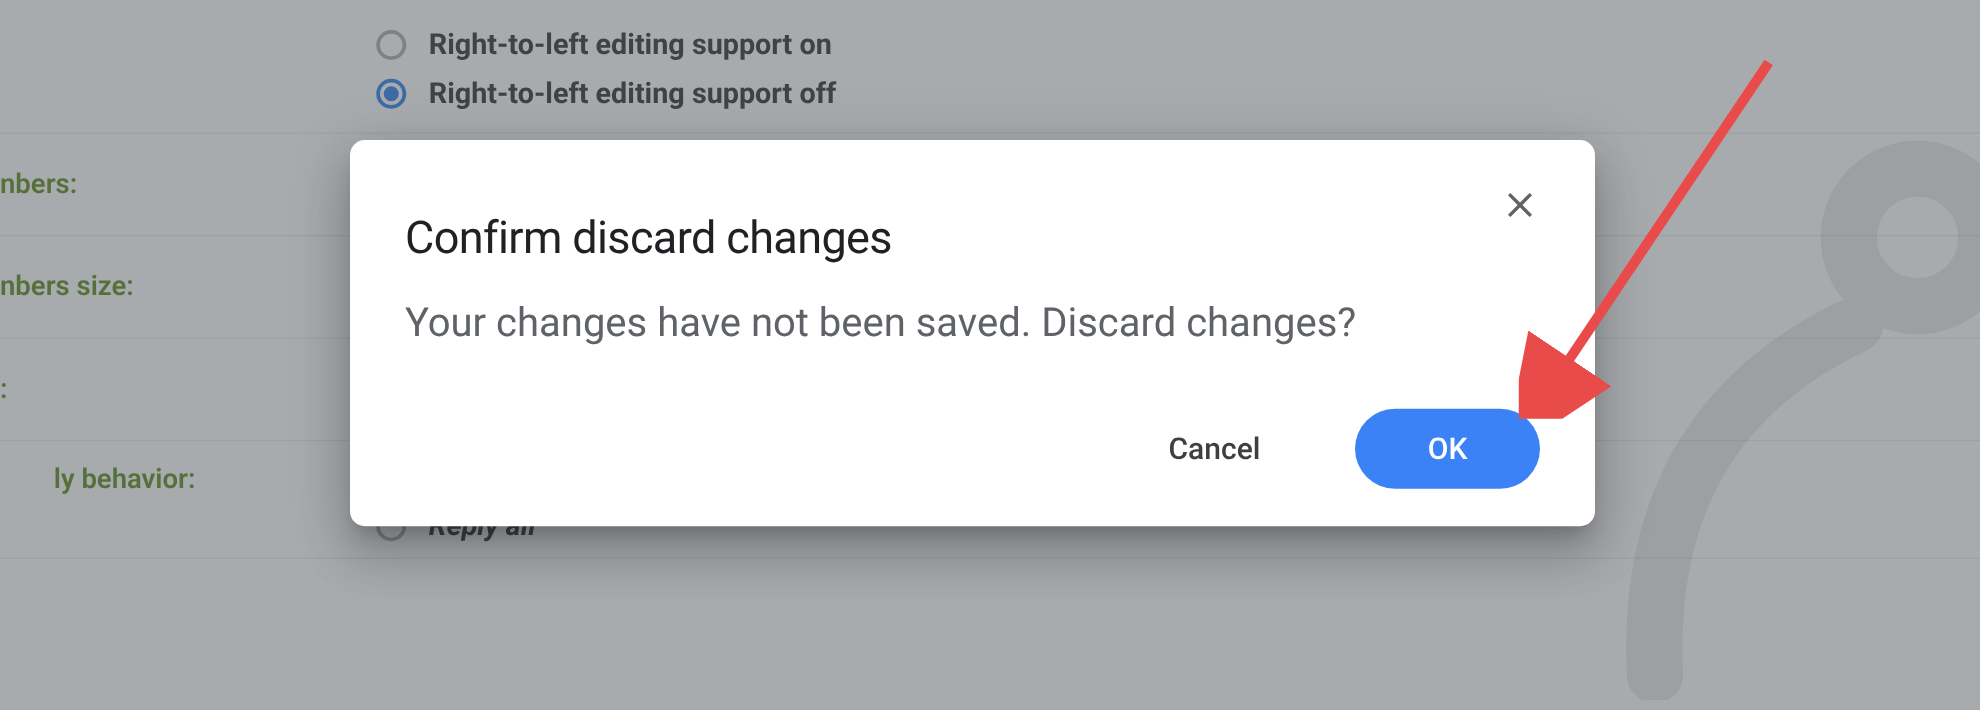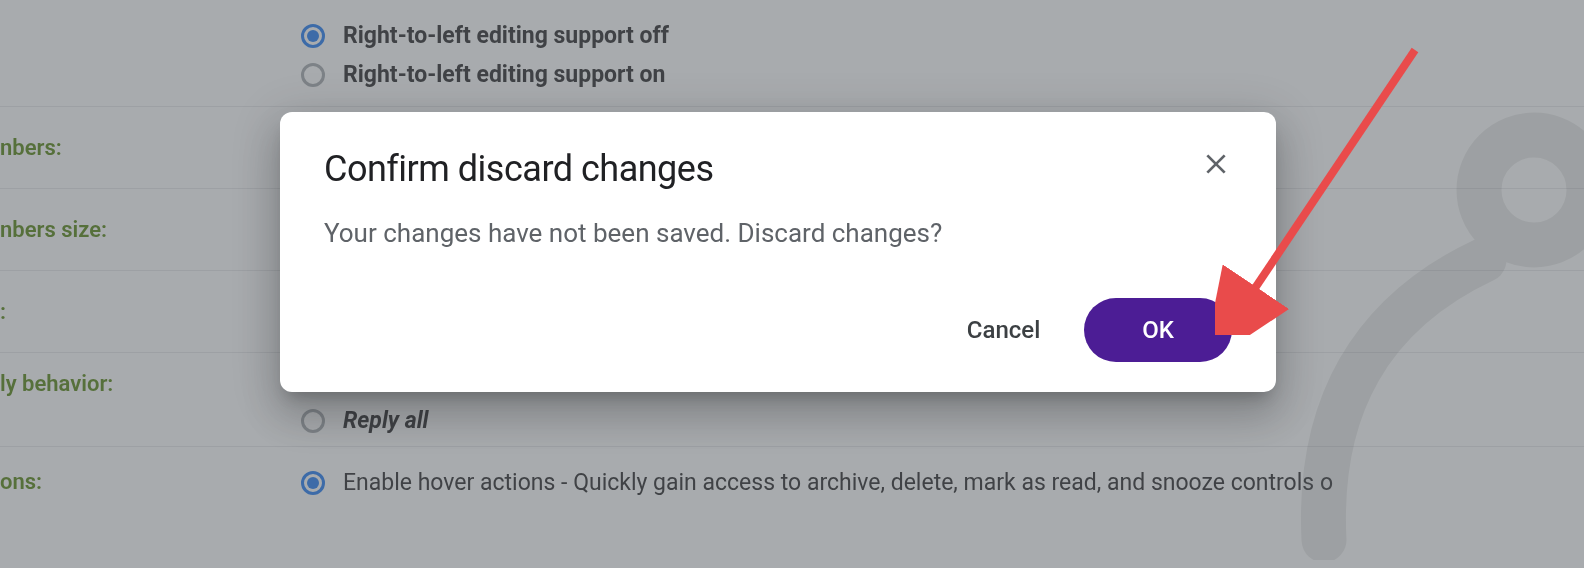--- a/index.html
+++ b/index.html
@@ -122,20 +122,21 @@
       justify-content: space-between;
       align-items: flex-start;
       margin-bottom: 28px;
     }
     
     .dialog-title {
       font-size: 36px;
       font-weight: 400;
       color: #202124;
       letter-spacing: -0.5px;
+      margin-top: 21px;
     }
     
     .close-btn {
       color: #5f6368;
       cursor: pointer;
       font-size: 20px;
       width: 32px;
       height: 32px;
       display: flex;
       align-items: center;
@@ -143,45 +144,45 @@
     }
     
     .close-btn svg {
       width: 26px;
       height: 26px;
       stroke: #5f6368;
       stroke-width: 2.5;
     }
     
     .dialog-body {
-      font-size: 26px;
+      font-size: 32px;
       color: #5f6368;
       margin-bottom: 50px;
     }
     
     .dialog-footer {
       display: flex;
       justify-content: flex-end;
       align-items: center;
-      gap: 24px;
+      gap: 56px;
     }
     
     .btn-cancel {
       background: none;
       border: none;
       color: #3c4043;
       font-size: 24px;
       font-weight: 500;
       cursor: pointer;
       padding: 12px 20px;
       font-family: inherit;
     }
     
     .btn-ok {
-      background: #4c1d95;
+      background: #3b82f6;
       border: none;
       color: #fff;
       font-size: 24px;
       font-weight: 500;
       cursor: pointer;
       padding: 18px 58px;
       border-radius: 36px;
       font-family: inherit;
     }
     
@@ -217,67 +218,54 @@
 
   <svg class="bg-shape" viewBox="0 0 500 500">
     <circle cx="350" cy="130" r="55" fill="none" stroke="#5f6368" stroke-width="45"></circle>
     <path d="M 140 480 Q 130 280 300 200" fill="none" stroke="#5f6368" stroke-width="45" stroke-linecap="round"></path>
   </svg>
 
   <div class="setting-row row-top" style="border-top:none;">
     <div style="width:301px;"></div>
     <div class="setting-options">
       <div class="radio-row">
+        <div class="radio"></div>
+        <span class="option-text bold">Right-to-left editing support on</span>
+      </div>
+      <div class="radio-row">
         <div class="radio selected"></div>
         <span class="option-text bold">Right-to-left editing support off</span>
       </div>
-      <div class="radio-row">
-        <div class="radio"></div>
-        <span class="option-text bold">Right-to-left editing support on</span>
-      </div>
     </div>
   </div>
 
   <div class="setting-row row-labels">
     <span class="label-only">nbers:</span>
   </div>
 
   <div class="setting-row row-labels">
     <span class="label-only">nbers size:</span>
   </div>
 
   <div class="setting-row row-labels">
     <span class="label-only">:</span>
   </div>
 
   <div class="setting-row" style="padding: 18px 0 12px 0;">
     <div style="width:200px; padding-left:0;">
-      <span class="label-only" style="display:block; margin-bottom:8px;">ly behavior:</span>
+      <span class="label-only" style="display:block; margin-bottom:8px;margin-left:43px;">ly behavior:</span>
     </div>
     <div class="setting-options" style="padding-left:101px; padding-top:36px;font-style:italic;">
       <div class="radio-row">
         <div class="radio"></div>
         <span class="option-text bold">Reply all</span>
       </div>
     </div>
   </div>
 
-  <div class="setting-row" style="border-bottom:none; padding:22px 0;">
-    <div style="width:200px;">
-      <span class="label-only">ons:</span>
-    </div>
-    <div class="setting-options" style="padding-left:101px;">
-      <div class="radio-row">
-        <div class="radio selected"></div>
-        <span class="option-text">
-          <span class="bold">Enable hover actions</span><span class="option-desc"> - Quickly gain access to archive, delete, mark as read, and snooze controls o</span>
-        </span>
-      </div>
-    </div>
-  </div>
 
 </div>
 
 <div class="overlay"></div>
 
 <div class="dialog">
   <div class="dialog-header">
     <div class="dialog-title">Confirm discard changes</div>
     <div class="close-btn">
       <svg viewBox="0 0 24 24">

